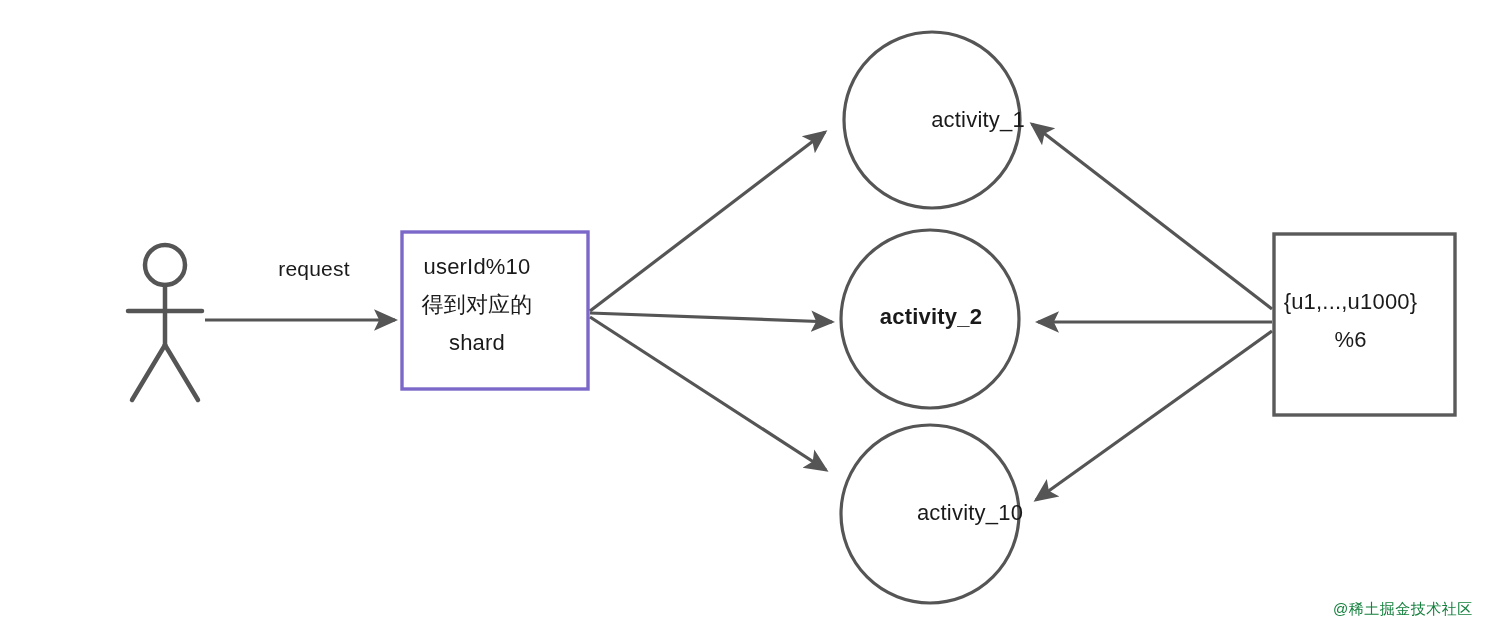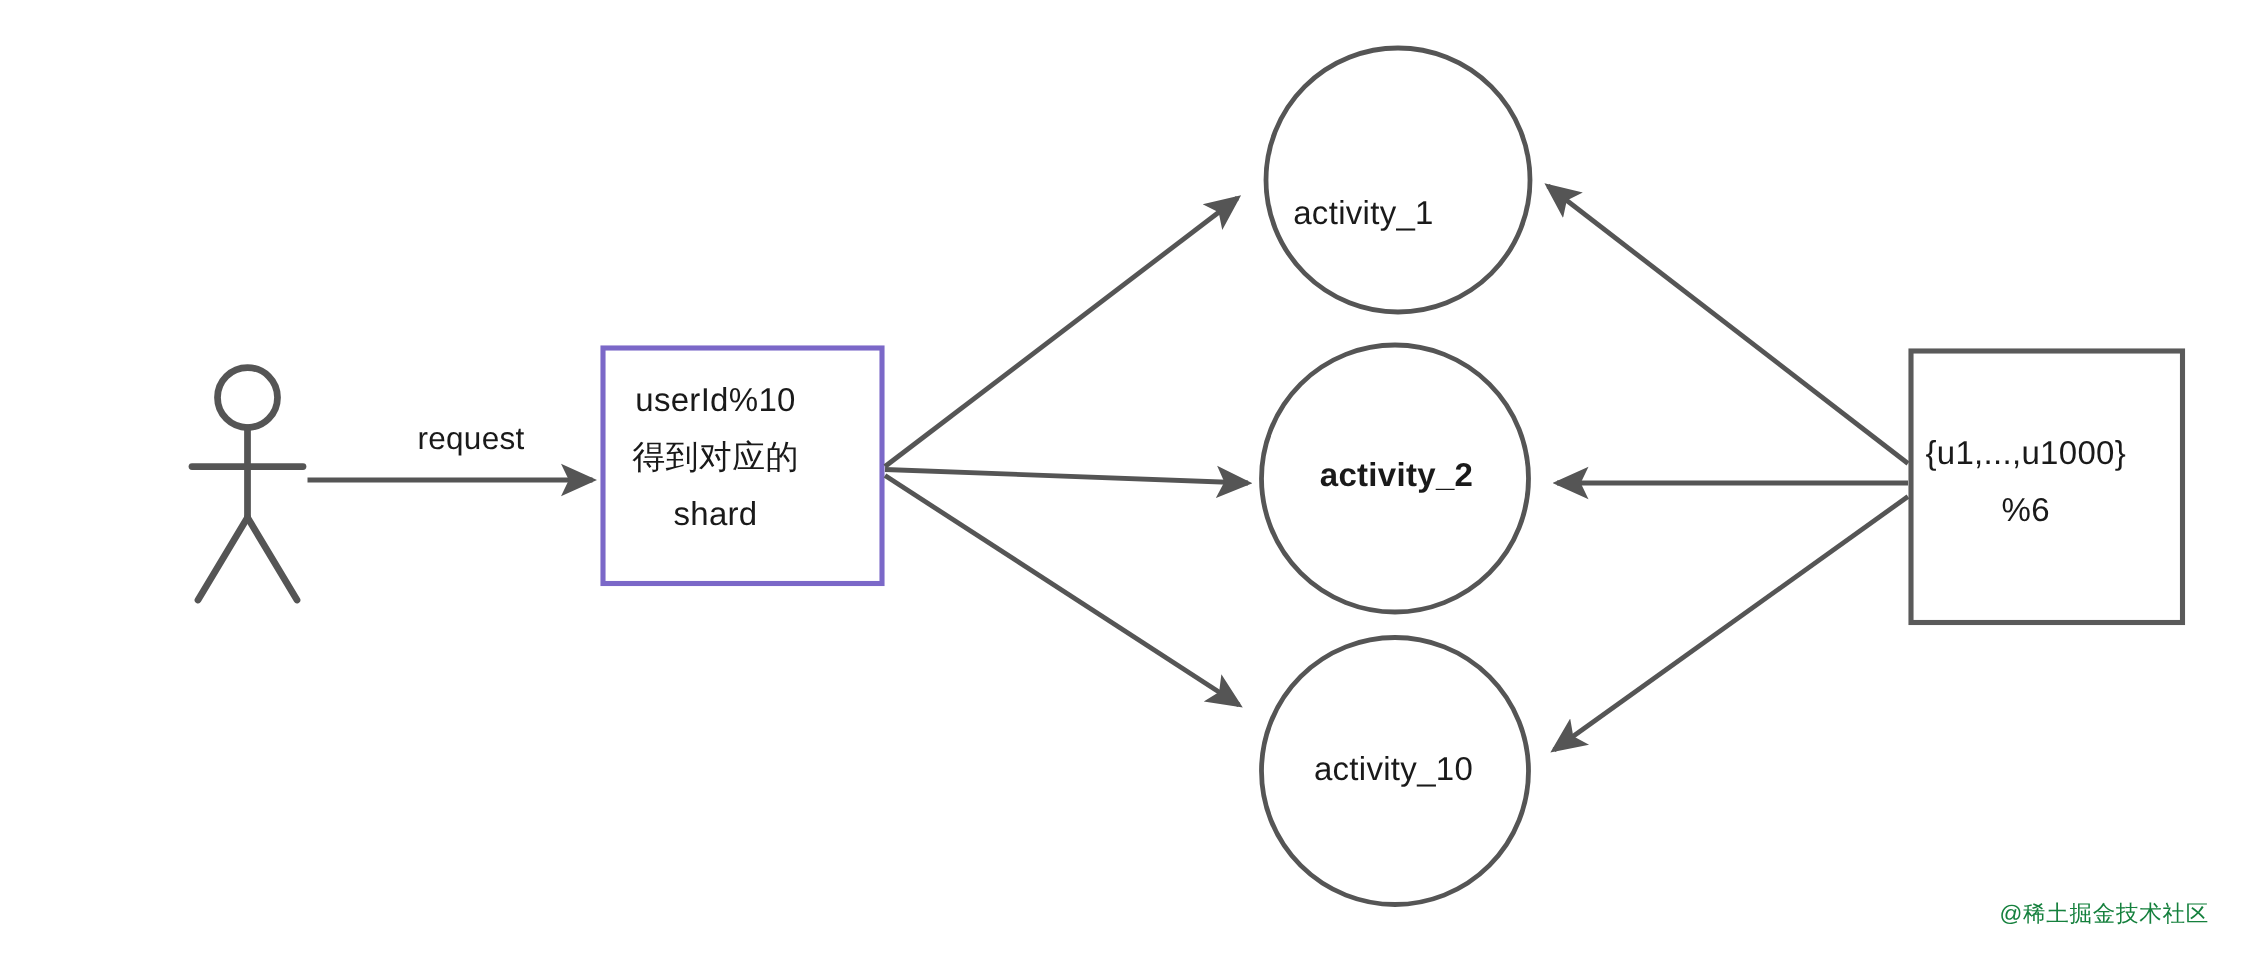--- a/index.html
+++ b/index.html
@@ -40,26 +40,26 @@
   }
   #ids-box-label {
     left: 1274px;
     top: 283px;
     width: 153px;
   }
   .circle-label {
     width: 200px;
     text-align: center;
   }
-  #circle-1-label { left: 809px; top: 101px; margin-top: 22px; }
+  #circle-1-label { left: 878px; top: 101px; }
   #circle-2-label { left: 831px; top: 298px; font-weight: bold; }
-  #circle-3-label { left: 829px; top: 494px; }
+  #circle-3-label { left: 870px; top: 494px; }
   #request-label {
     left: 262px;
-    top: 280px;
+    top: 256px;
     width: 104px;
     font-size: 21px;
     line-height: 26px;
   }
   #watermark {
     position: absolute;
     left: 1333px;
     top: 600px;
     font-size: 15px;
     color: #15803d;

